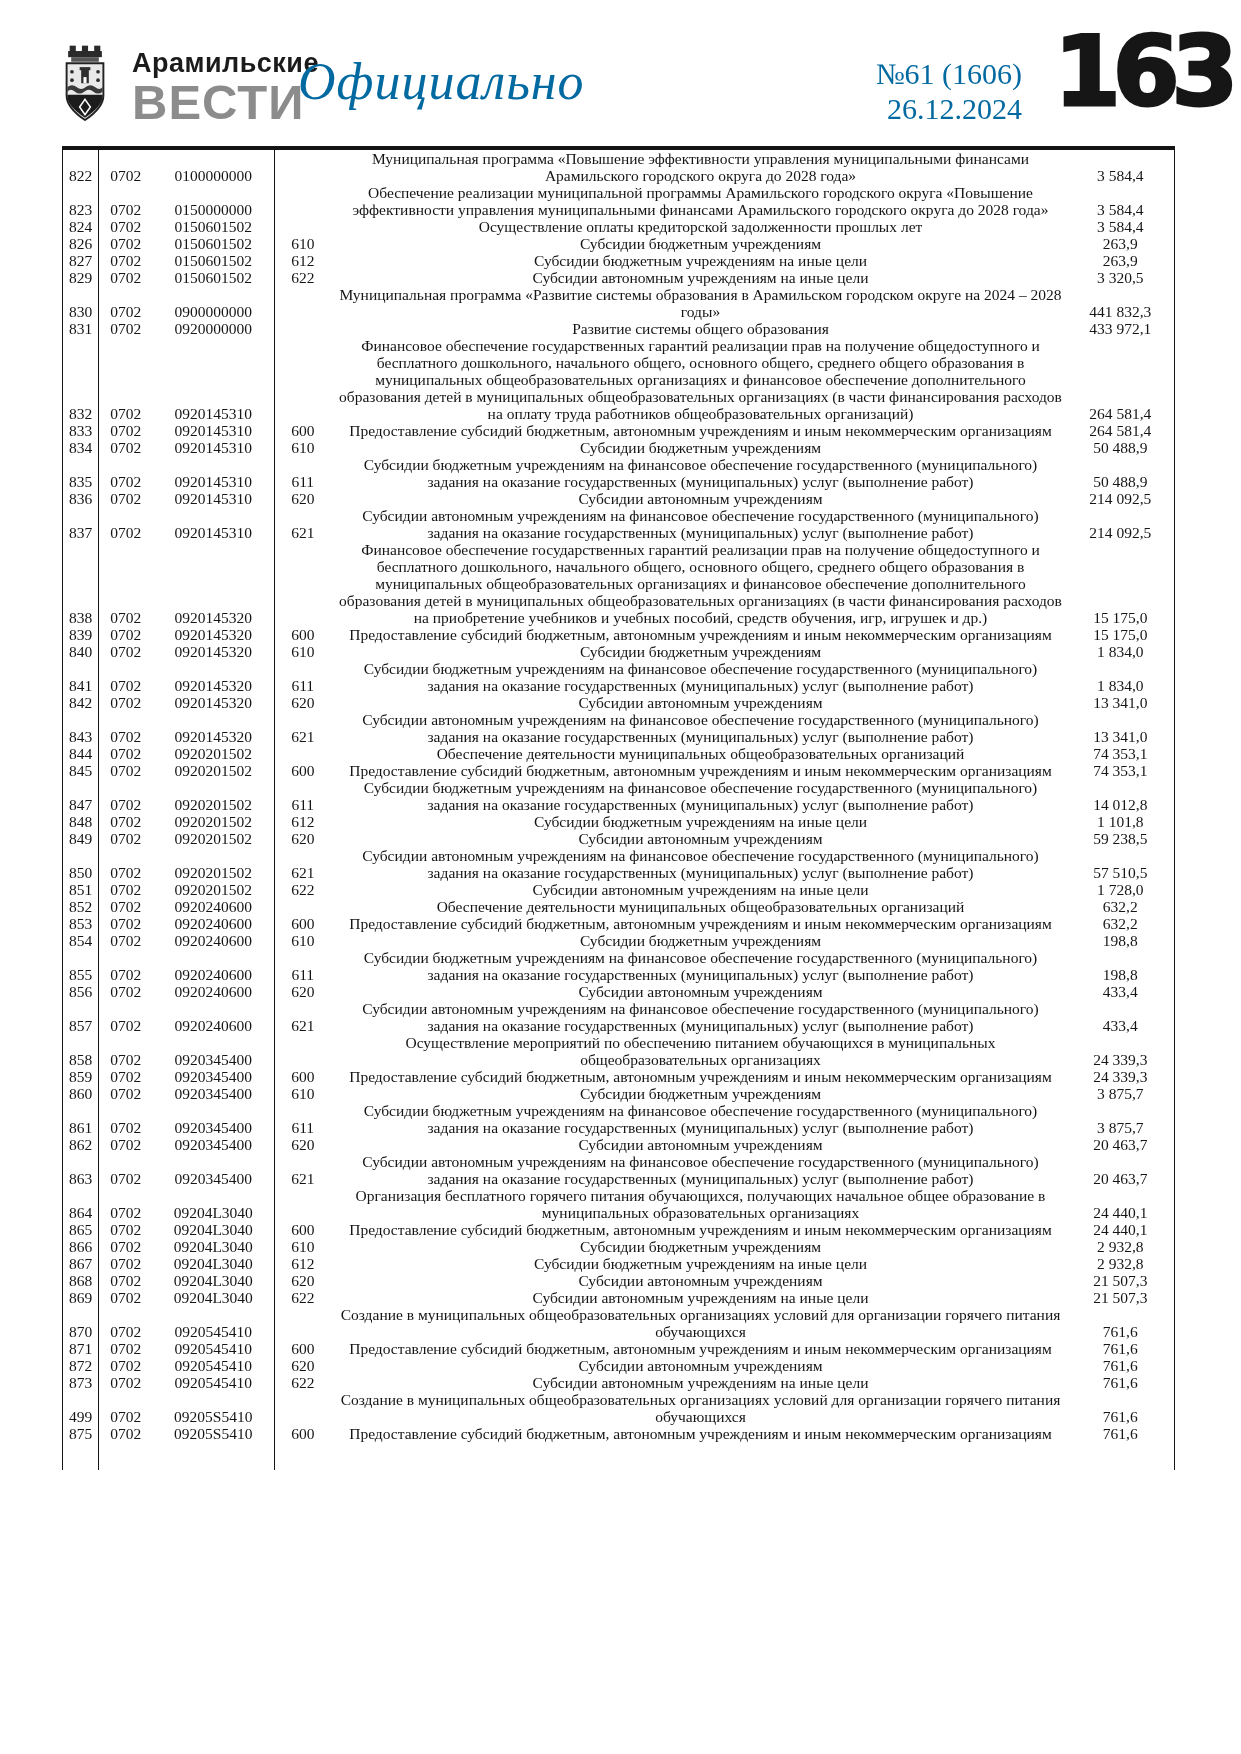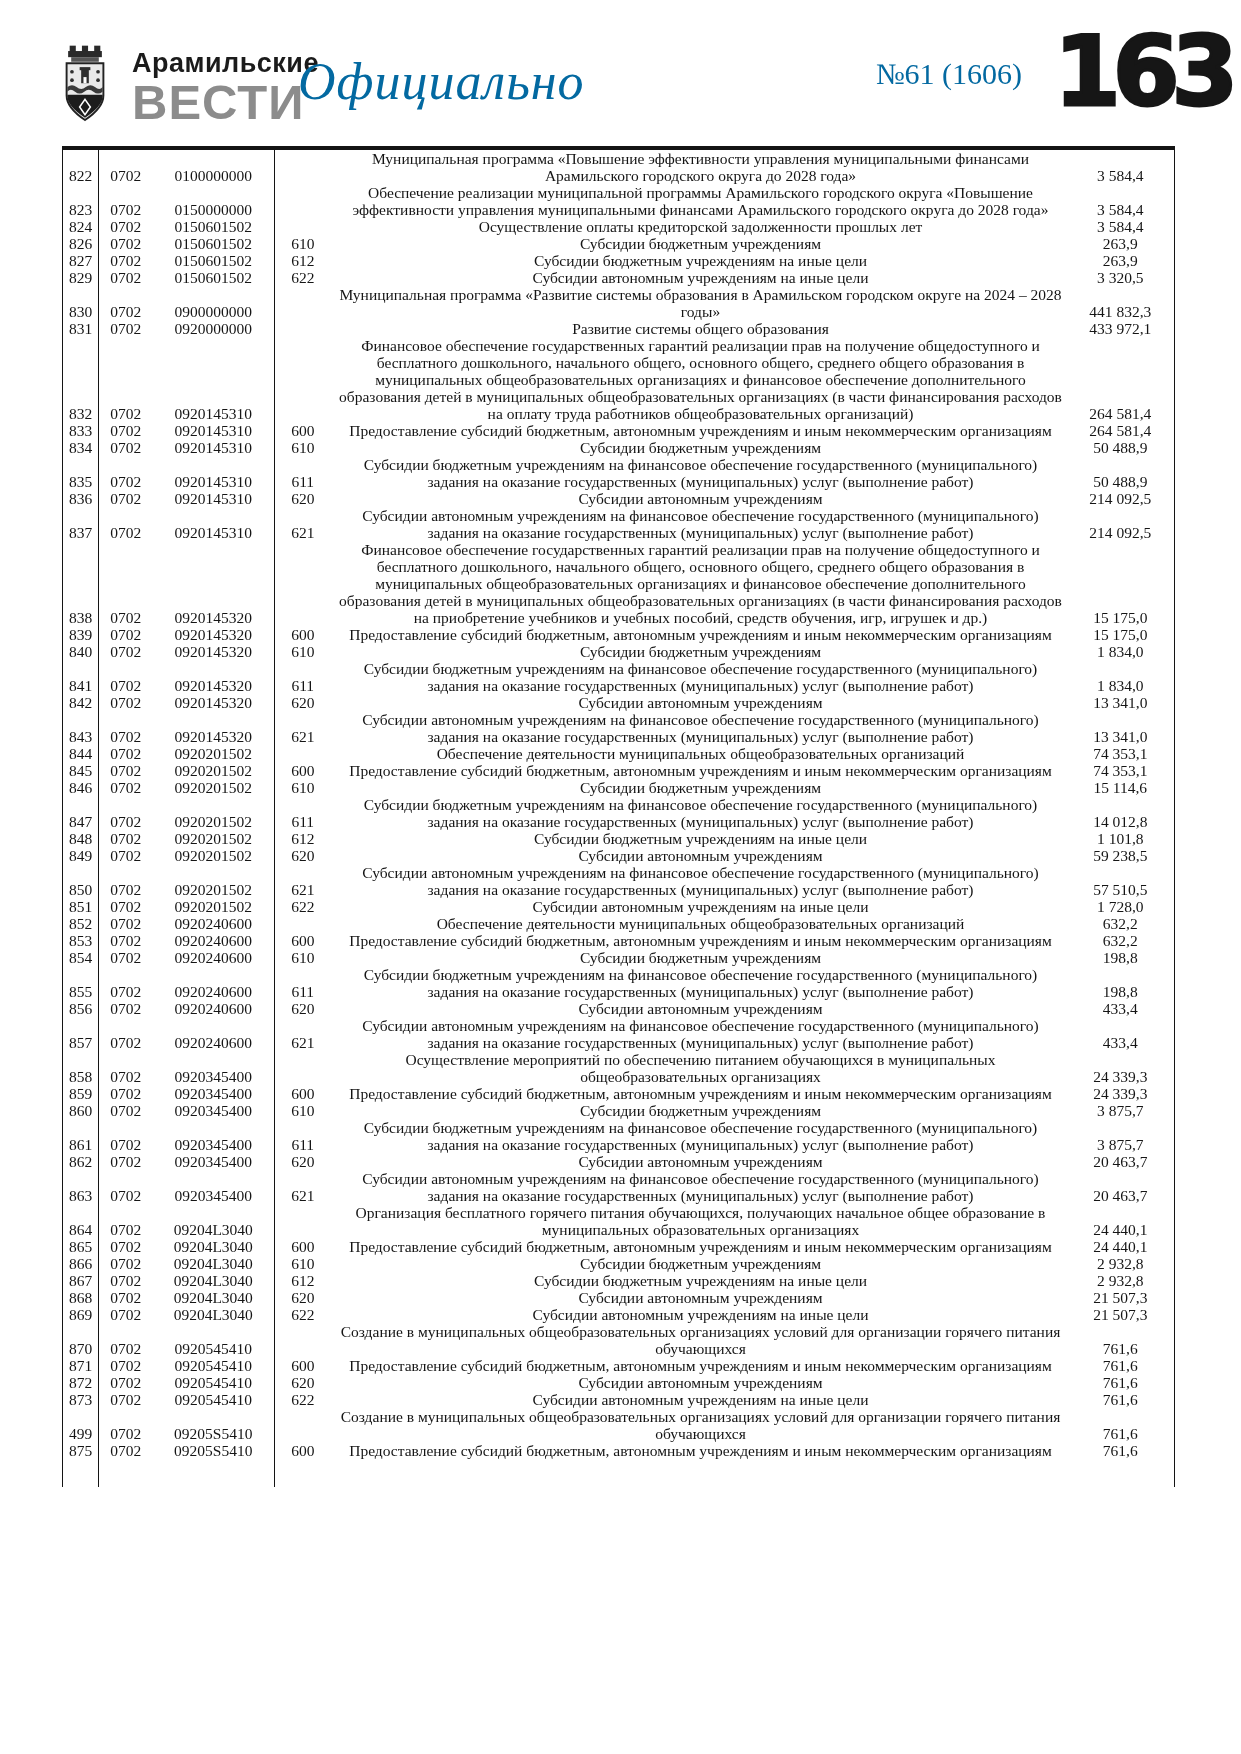--- a/index.html
+++ b/index.html
@@ -80,20 +80,21 @@
       <path d="M30 72 l7 10 l-7 10 l-7 -10 z" fill="#1c1c1c" stroke="#ffffff" stroke-width="2"></path>
     </svg>
     <div class="brand-text">
       <span class="brand-top">Арамильские</span>
       <span class="brand-bottom">ВЕСТИ</span>
     </div>
   </div>
   <div class="section-title">Официально</div>
   <div class="issue-block">
     <div>№61 (1606)</div>
+    <div>26.12.2024</div>
   </div>
   <div class="page-num">163</div>
 </header>
 
 <table class="budget">
   <colgroup>
     <col style="width:36px">
       <col style="width:54px">
       <col style="width:122px">
     <col style="width:56px">
@@ -294,28 +295,20 @@
 
   <tr>
     <td class="num">845</td>
     <td class="rz">0702</td>
     <td class="csr">0920201502</td>
     <td class="vr">600</td>
     <td class="desc">Предоставление субсидий бюджетным, автономным учреждениям и иным некоммерческим организациям</td>
     <td class="amt">74 353,1</td>
   </tr>
 
-  <tr>
-    <td class="num">846</td>
-    <td class="rz">0702</td>
-    <td class="csr">0920201502</td>
-    <td class="vr">610</td>
-    <td class="desc">Субсидии бюджетным учреждениям</td>
-    <td class="amt">15 114,6</td>
-  </tr>
 
   <tr>
     <td class="num">847</td>
     <td class="rz">0702</td>
     <td class="csr">0920201502</td>
     <td class="vr">611</td>
     <td class="desc">Субсидии бюджетным учреждениям на финансовое обеспечение государственного (муниципального) задания на оказание государственных (муниципальных) услуг (выполнение работ)</td>
     <td class="amt">14 012,8</td>
   </tr>
 

